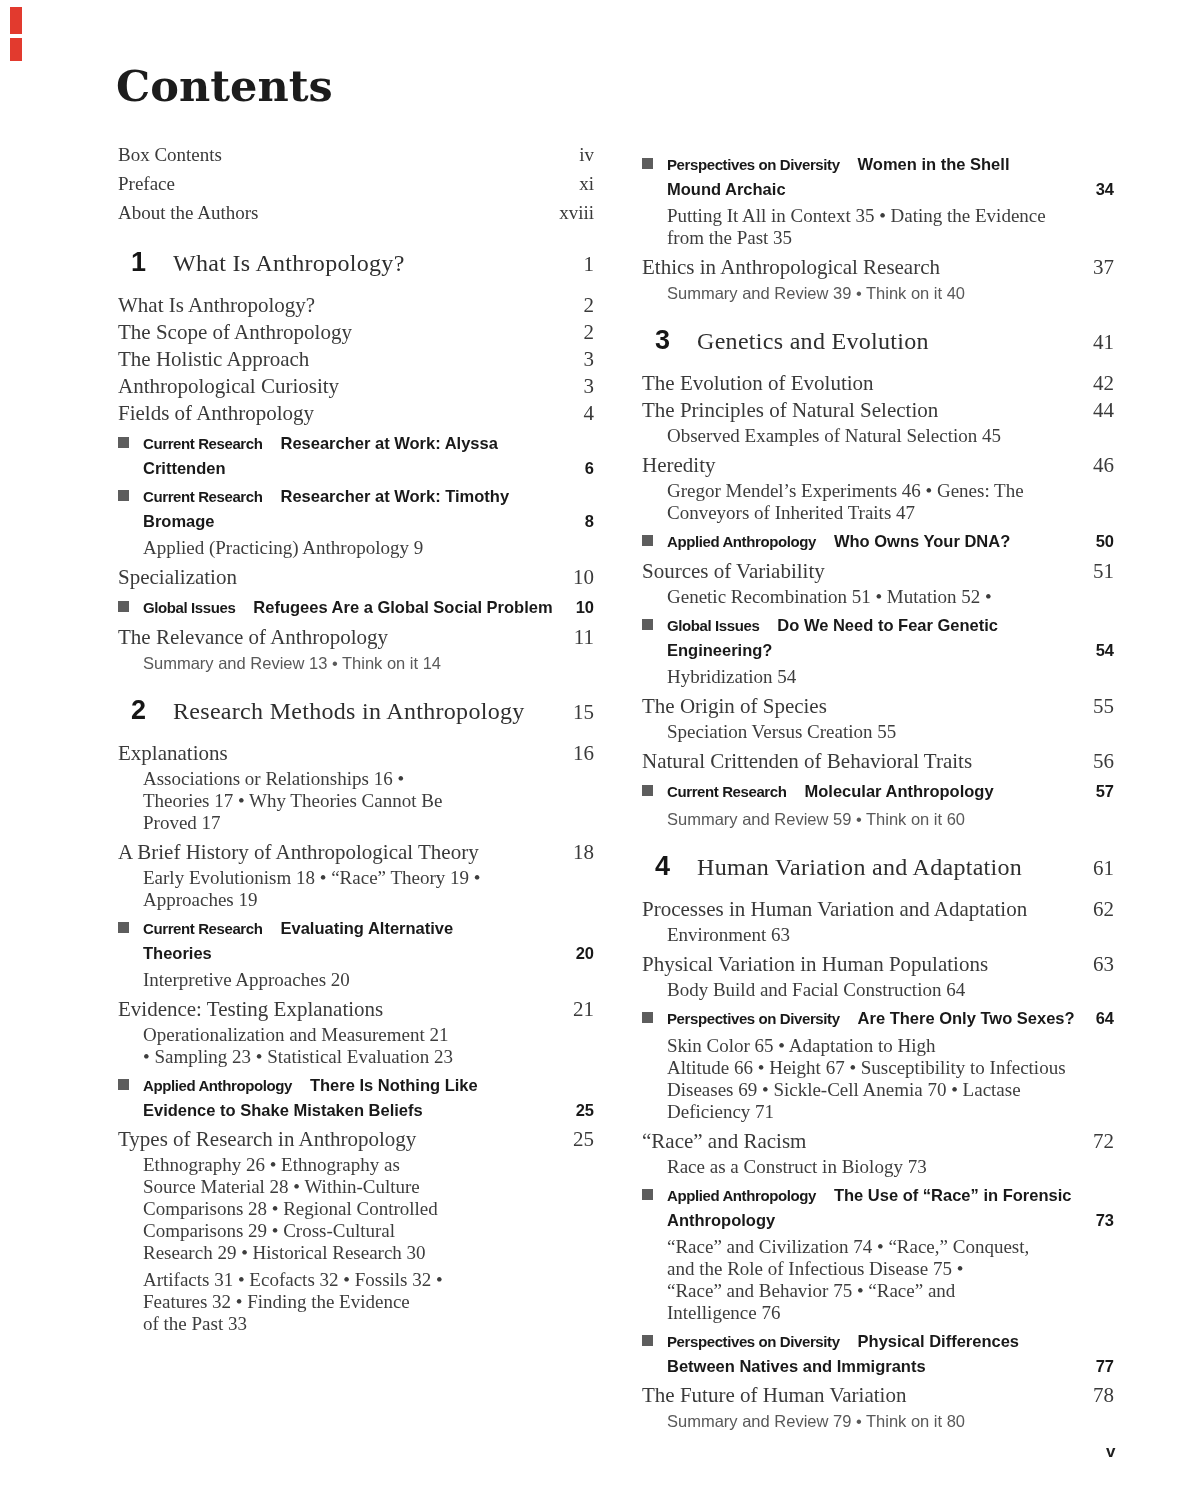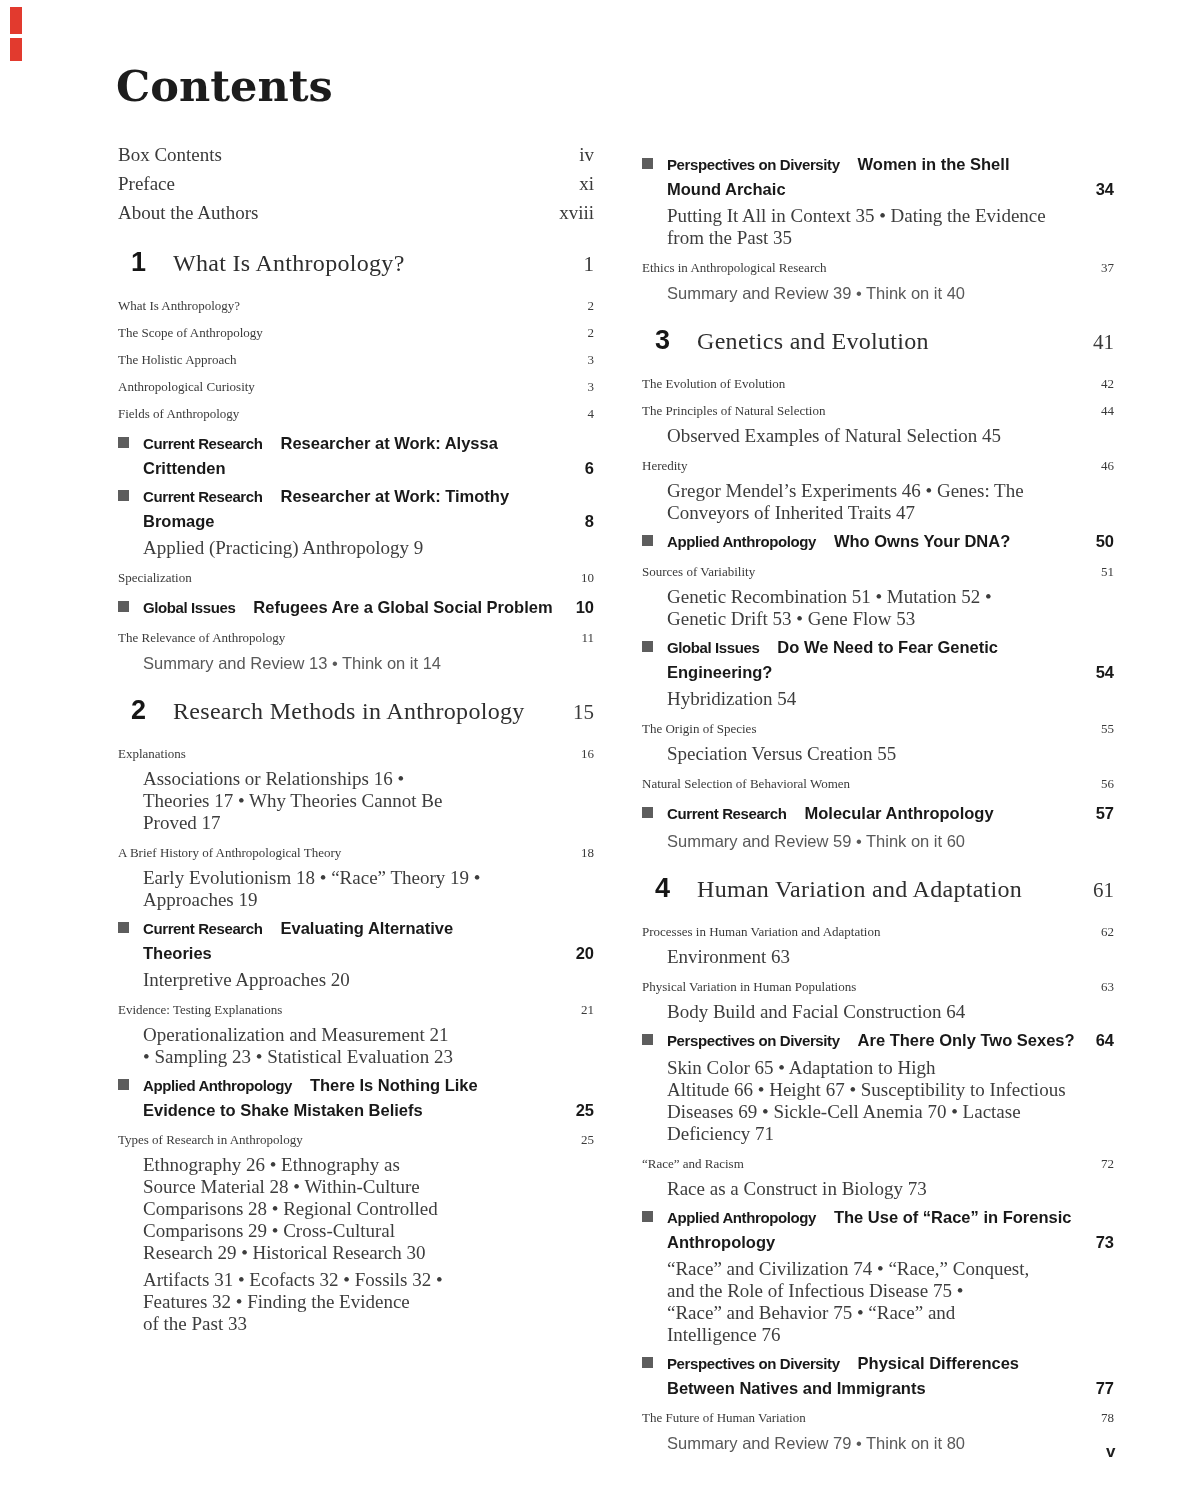--- a/index.html
+++ b/index.html
@@ -11,21 +11,21 @@
   #red-mark-2{top:38px;height:23px;}
 
   .col{position:absolute;}
   #col-left{left:118px;top:62px;width:476px;}
   #col-right{left:642px;top:148px;width:472px;}
 
   h1.contents{font-family:"DejaVu Serif","Liberation Serif",serif;font-weight:700;
               font-size:43px;line-height:48px;color:#1c1c1c;margin:0 0 30px -2px;}
 
   .front-row{display:flex;align-items:baseline;font-size:19px;line-height:29px;color:#3a3a3a;gap:27px;}
-  .entry{display:flex;align-items:baseline;font-size:13px;line-height:27px;color:#3a3a3a;}
+  .entry{display:flex;align-items:baseline;font-size:21px;line-height:27px;color:#3a3a3a;}
   .page{margin-left:auto;padding-left:10px;}
 
   .chapter{display:flex;align-items:baseline;margin:20px 0 14px 0;}
   .ch-num{font-family:"Liberation Sans",sans-serif;font-weight:bold;font-size:27px;
           color:#161616;flex:0 0 42px;padding-left:13px;box-sizing:content-box;}
   .ch-title{font-size:24px;color:#2e2e2e;letter-spacing:0.3px;}
   .ch-page{margin-left:auto;font-size:21px;color:#3a3a3a;padding-left:10px;}
 
   .sub{padding-left:25px;margin:1px 0 5px 0;font-size:19px;color:#3d3d3d;}
   .sub-line{line-height:22px;white-space:nowrap;}
@@ -261,21 +261,20 @@
           <span>Who Owns Your DNA?</span>
           <span class="f-page">50</span>
         </div>
       </div>
       <div class="entry">
         <span>Sources of Variability</span>
         <span class="page">51</span>
       </div>
       <div class="sub">
         <div class="sub-line">Genetic Recombination  51  •  Mutation  52  •</div>
-        <div class="sub-line">Genetic Drift  53  •  Gene Flow  53</div>
       </div>
       <div class="feature">
         <span class="sq"></span>
         <div class="f-line">
           <span class="f-label">Global Issues</span>
           <span>Do We Need to Fear Genetic</span>
         </div>
         <div class="f-line">
           <span>Engineering?</span>
           <span class="f-page">54</span>
@@ -285,21 +284,21 @@
         <div class="sub-line">Hybridization  54</div>
       </div>
       <div class="entry">
         <span>The Origin of Species</span>
         <span class="page">55</span>
       </div>
       <div class="sub">
         <div class="sub-line">Speciation Versus Creation  55</div>
       </div>
       <div class="entry">
-        <span>Natural Selection of Behavioral Women</span>
+        <span>Natural Crittenden of Behavioral Traits</span>
         <span class="page">56</span>
       </div>
       <div class="feature">
         <span class="sq"></span>
         <div class="f-line">
           <span class="f-label">Current Research</span>
           <span>Molecular Anthropology</span>
           <span class="f-page">57</span>
         </div>
       </div>

